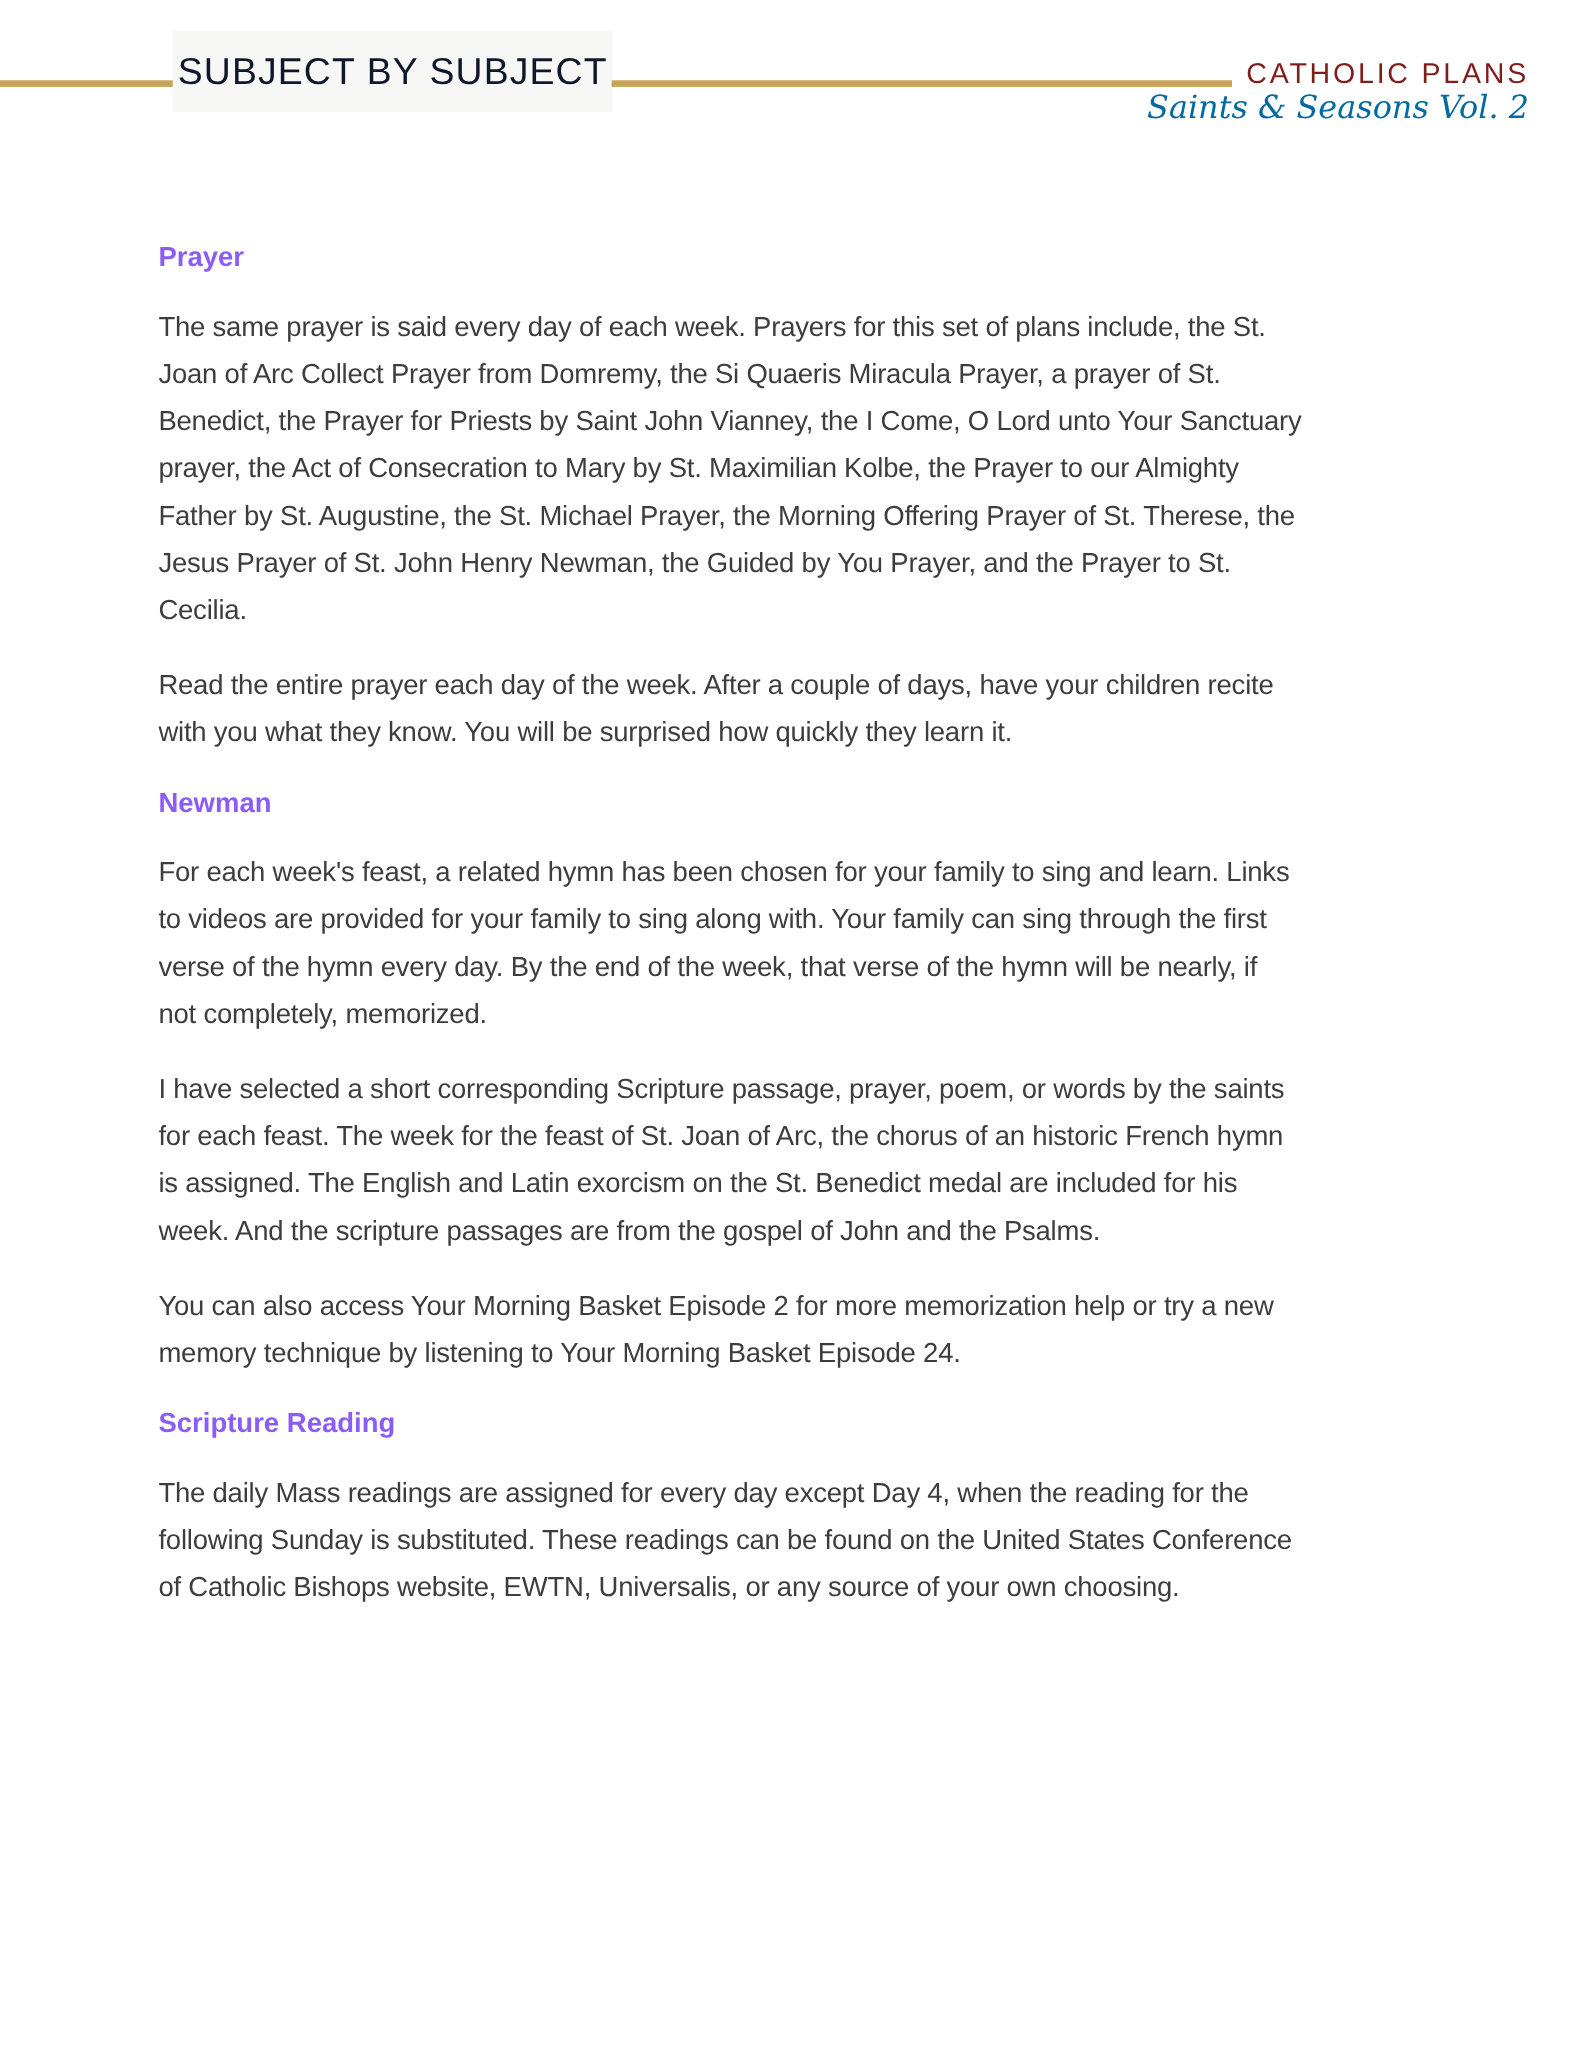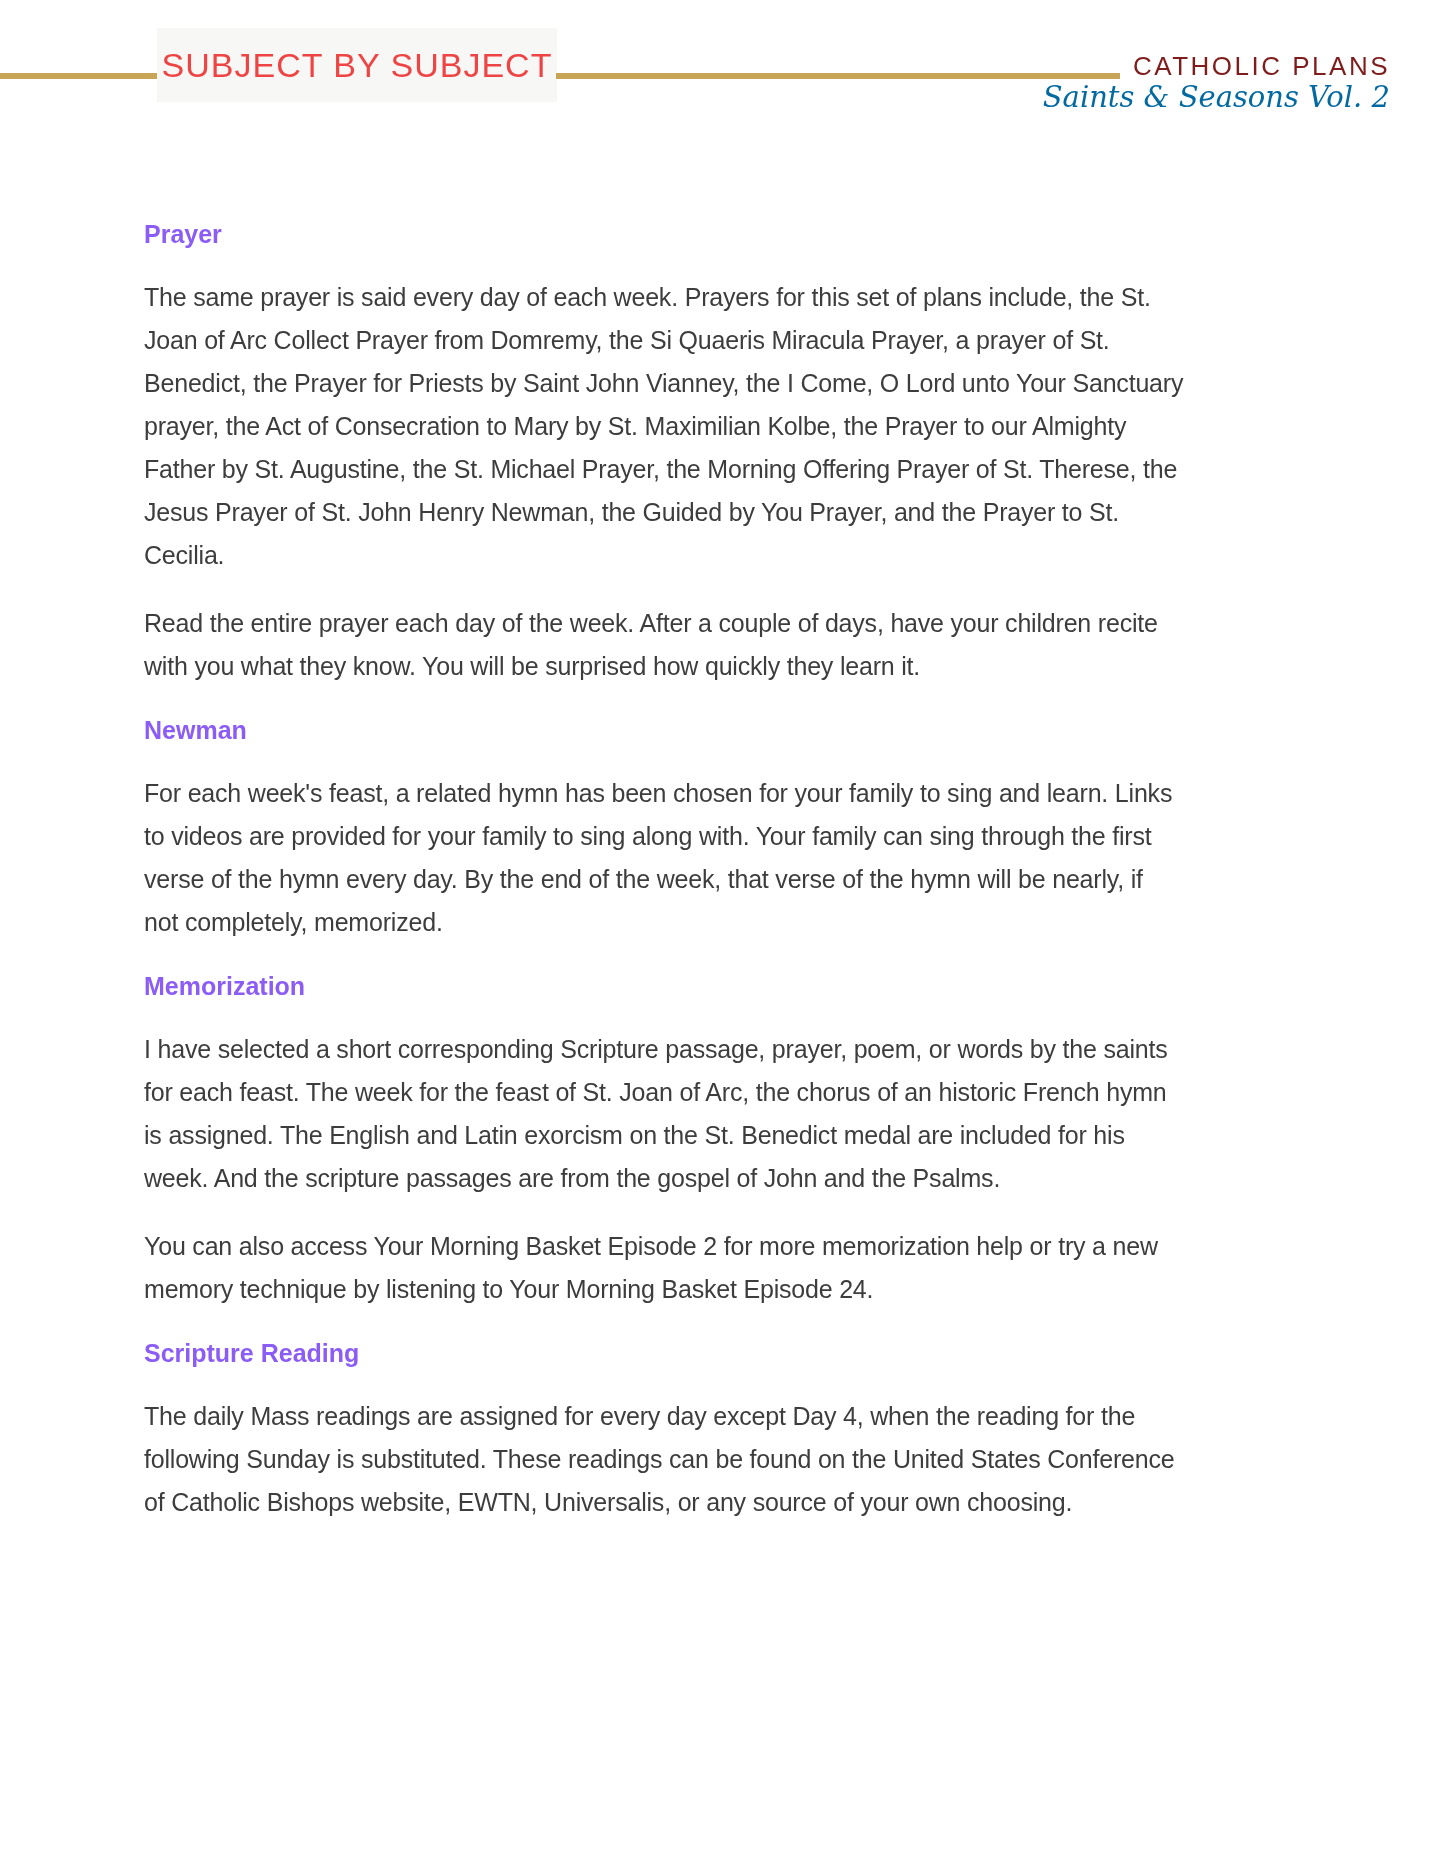--- a/index.html
+++ b/index.html
@@ -15,21 +15,21 @@
   .header{position:absolute;top:0;left:0;width:100%;height:131px;}
   .gold-line{position:absolute;background:#c8a457;height:6px;top:73px;}
   .gold-line.left{left:0;width:160px;}
   .gold-line.right{left:556px;width:564px;}
   .title-box{
     position:absolute;left:157px;top:28px;width:400px;height:74px;
     background:#f7f7f5;
     display:flex;align-items:center;justify-content:center;
   }
   .page-title{
-    color:#ef4444;font-size:34px;letter-spacing:1px;font-weight:400;
+    color:#0f172a;font-size:34px;letter-spacing:1px;font-weight:400;
     white-space:nowrap;
   }
   .brand-block{position:absolute;right:55px;top:53px;text-align:right;line-height:1;}
   .brand-name{color:#7f1d1d;font-size:26px;letter-spacing:2.5px;font-weight:400;}
   .brand-sub{
     color:#0369a1;font-size:29px;margin-top:4px;
     font-family:"DejaVu Serif", serif;font-style:italic;font-weight:500;
     letter-spacing:0;
   }
 
@@ -82,21 +82,20 @@
 
     <section>
       <h3>Newman</h3>
       <p>For each week's feast, a related hymn has been chosen for your family to sing and learn. Links
 to videos are provided for your family to sing along with. Your family can sing through the first
 verse of the hymn every day. By the end of the week, that verse of the hymn will be nearly, if
 not completely, memorized.</p>
     </section>
 
     <section>
-      <h3>Memorization</h3>
       <p>I have selected a short corresponding Scripture passage, prayer, poem, or words by the saints
 for each feast. The week for the feast of St. Joan of Arc, the chorus of an historic French hymn
 is assigned. The English and Latin exorcism on the St. Benedict medal are included for his
 week. And the scripture passages are from the gospel of John and the Psalms.</p>
       <p>You can also access Your Morning Basket Episode 2 for more memorization help or try a new
 memory technique by listening to Your Morning Basket Episode 24.</p>
     </section>
 
     <section>
       <h3>Scripture Reading</h3>

